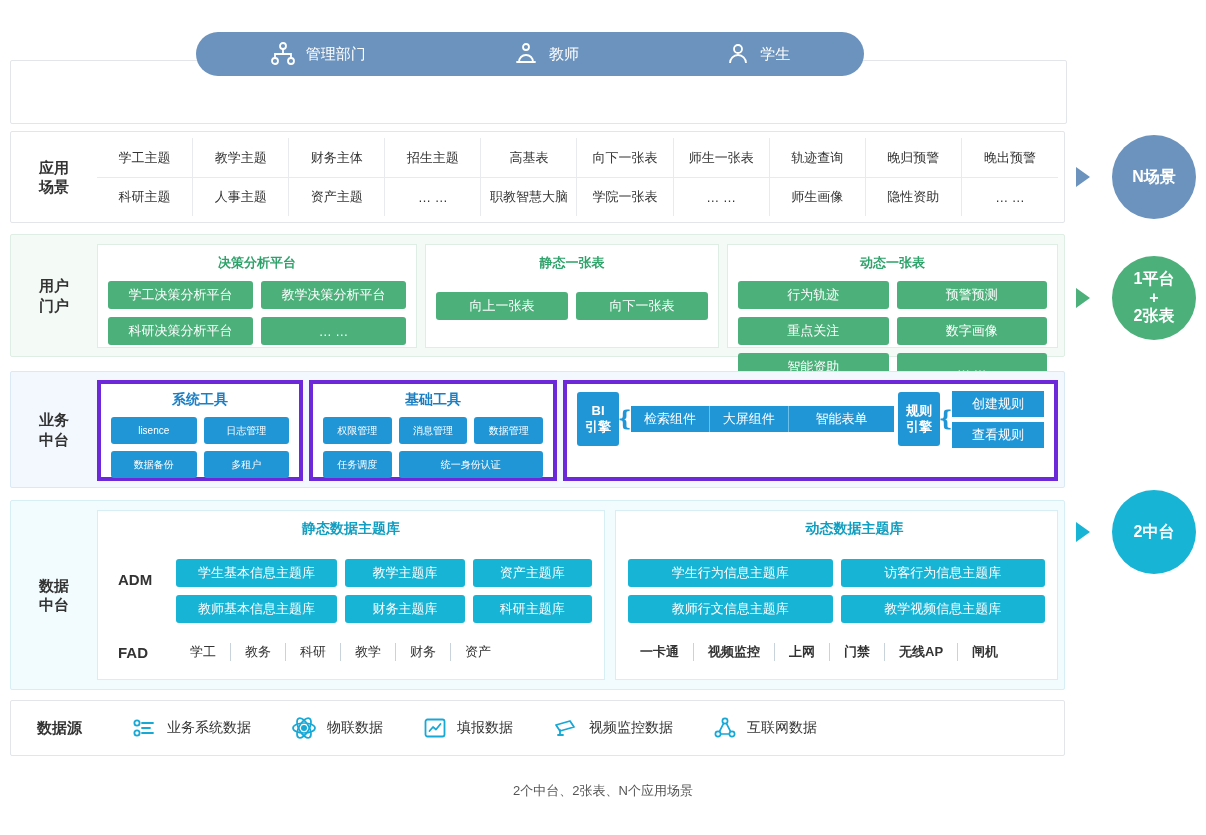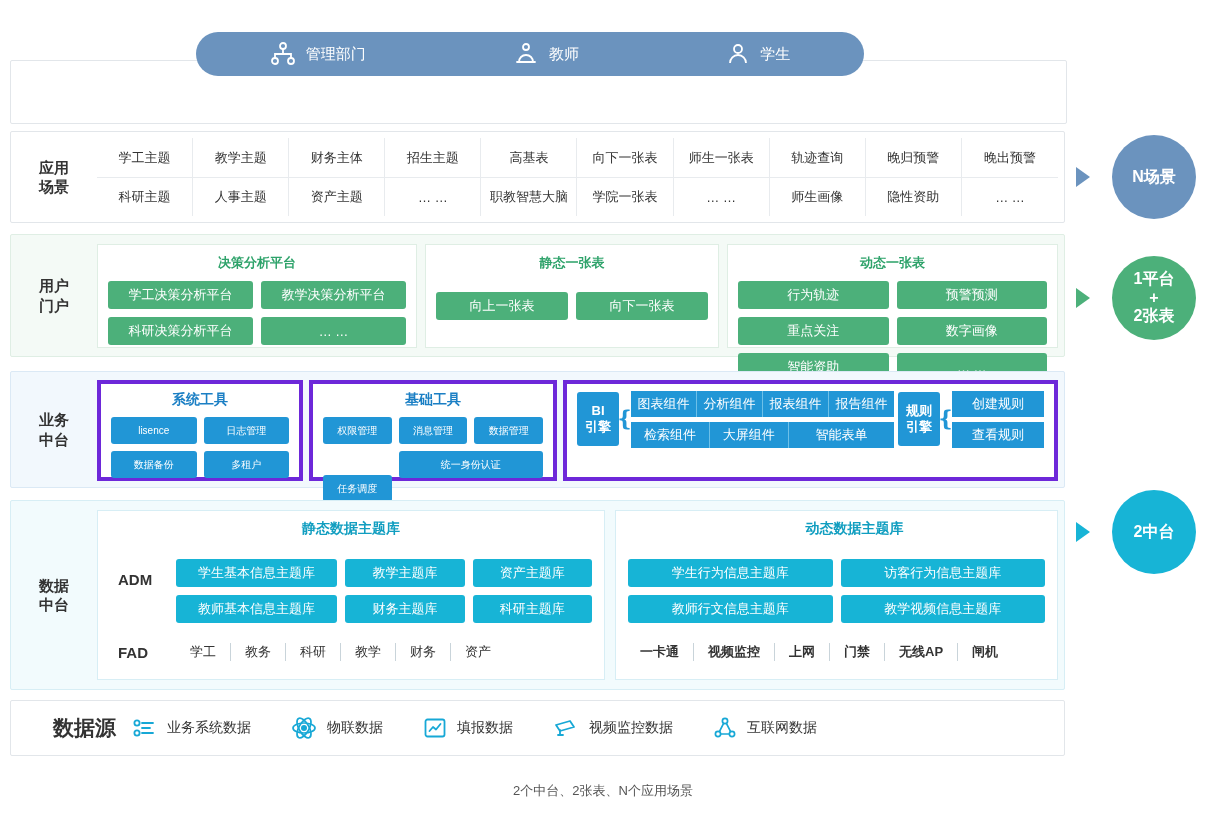--- a/index.html
+++ b/index.html
@@ -99,21 +99,21 @@
   .adm-label{position:absolute;font-size:15px;font-weight:bold;color:#333;}
   .fad-row{position:absolute;display:flex;align-items:center;font-size:13px;color:#333;}
   .fad-row .item{padding:0 14px;border-right:1px solid #c9d4da;}
   .fad-row .item:last-child{border-right:none;}
 
   
   #datasrc{left:10px;top:700px;width:1055px;height:56px;}
   .ds-items{position:absolute;left:120px;top:0;height:100%;display:flex;align-items:center;}
   .ds{display:flex;align-items:center;gap:10px;font-size:14px;color:#333;margin-right:40px;}
   .ds svg{display:block;}
-  .ds-label{position:absolute;left:42px;top:0;height:100%;display:flex;align-items:center;font-size:21px;font-weight:bold;}
+  .ds-label{position:absolute;left:26px;top:0;height:100%;display:flex;align-items:center;font-size:15px;font-weight:bold;}
 
   
   .arrow{
     position:absolute;width:0;height:0;
     border-top:10px solid transparent;border-bottom:10px solid transparent;
     border-left:14px solid #18a0c4;
   }
   .bubble{
     position:absolute;border-radius:50%;
     display:flex;flex-direction:column;align-items:center;justify-content:center;
@@ -318,39 +318,33 @@
         <div class="bbtn">多租户</div>
       </div>
     </div>
 
     <div class="blue-box" style="left:298px;width:248px;">
       <div class="blue-title">基础工具</div>
       <div style="display:grid;grid-template-columns:1fr 1fr 1fr;gap:7px;padding:8px 10px 0 10px;">
         <div class="bbtn">权限管理</div>
         <div class="bbtn">消息管理</div>
         <div class="bbtn">数据管理</div>
-        <div class="bbtn" style="grid-column:span 1;margin-top:24px;">任务调度</div>
+        <div class="bbtn" style="grid-column:span 1;">任务调度</div>
         <div class="bbtn" style="grid-column:span 2;">统一身份认证</div>
       </div>
     </div>
 
     <div class="blue-box" style="left:552px;width:495px;">
       <div style="display:flex;align-items:stretch;padding:8px 10px 0 10px;gap:0;height:62px;box-sizing:border-box;">
         <div class="engine" style="width:42px;">
           <span>BI</span>
           <span>引擎</span>
         </div>
         <div class="brace">❴</div>
         <div class="tool-tags" style="flex:1;">
-          <div class="tool-row">
-            <div class="tool-tag" style="flex:1;">图表组件</div>
-            <div class="tool-tag" style="flex:1;">分析组件</div>
-            <div class="tool-tag" style="flex:1;">报表组件</div>
-            <div class="tool-tag" style="flex:1;">报告组件</div>
-          </div>
           <div class="tool-row">
             <div class="tool-tag" style="flex:1;">检索组件</div>
             <div class="tool-tag" style="flex:1;">大屏组件</div>
             <div class="tool-tag" style="flex:1.35;">智能表单</div>
           </div>
         </div>
         <div class="engine" style="width:42px;margin-left:4px;">
           <span>规则</span>
           <span>引擎</span>
         </div>

